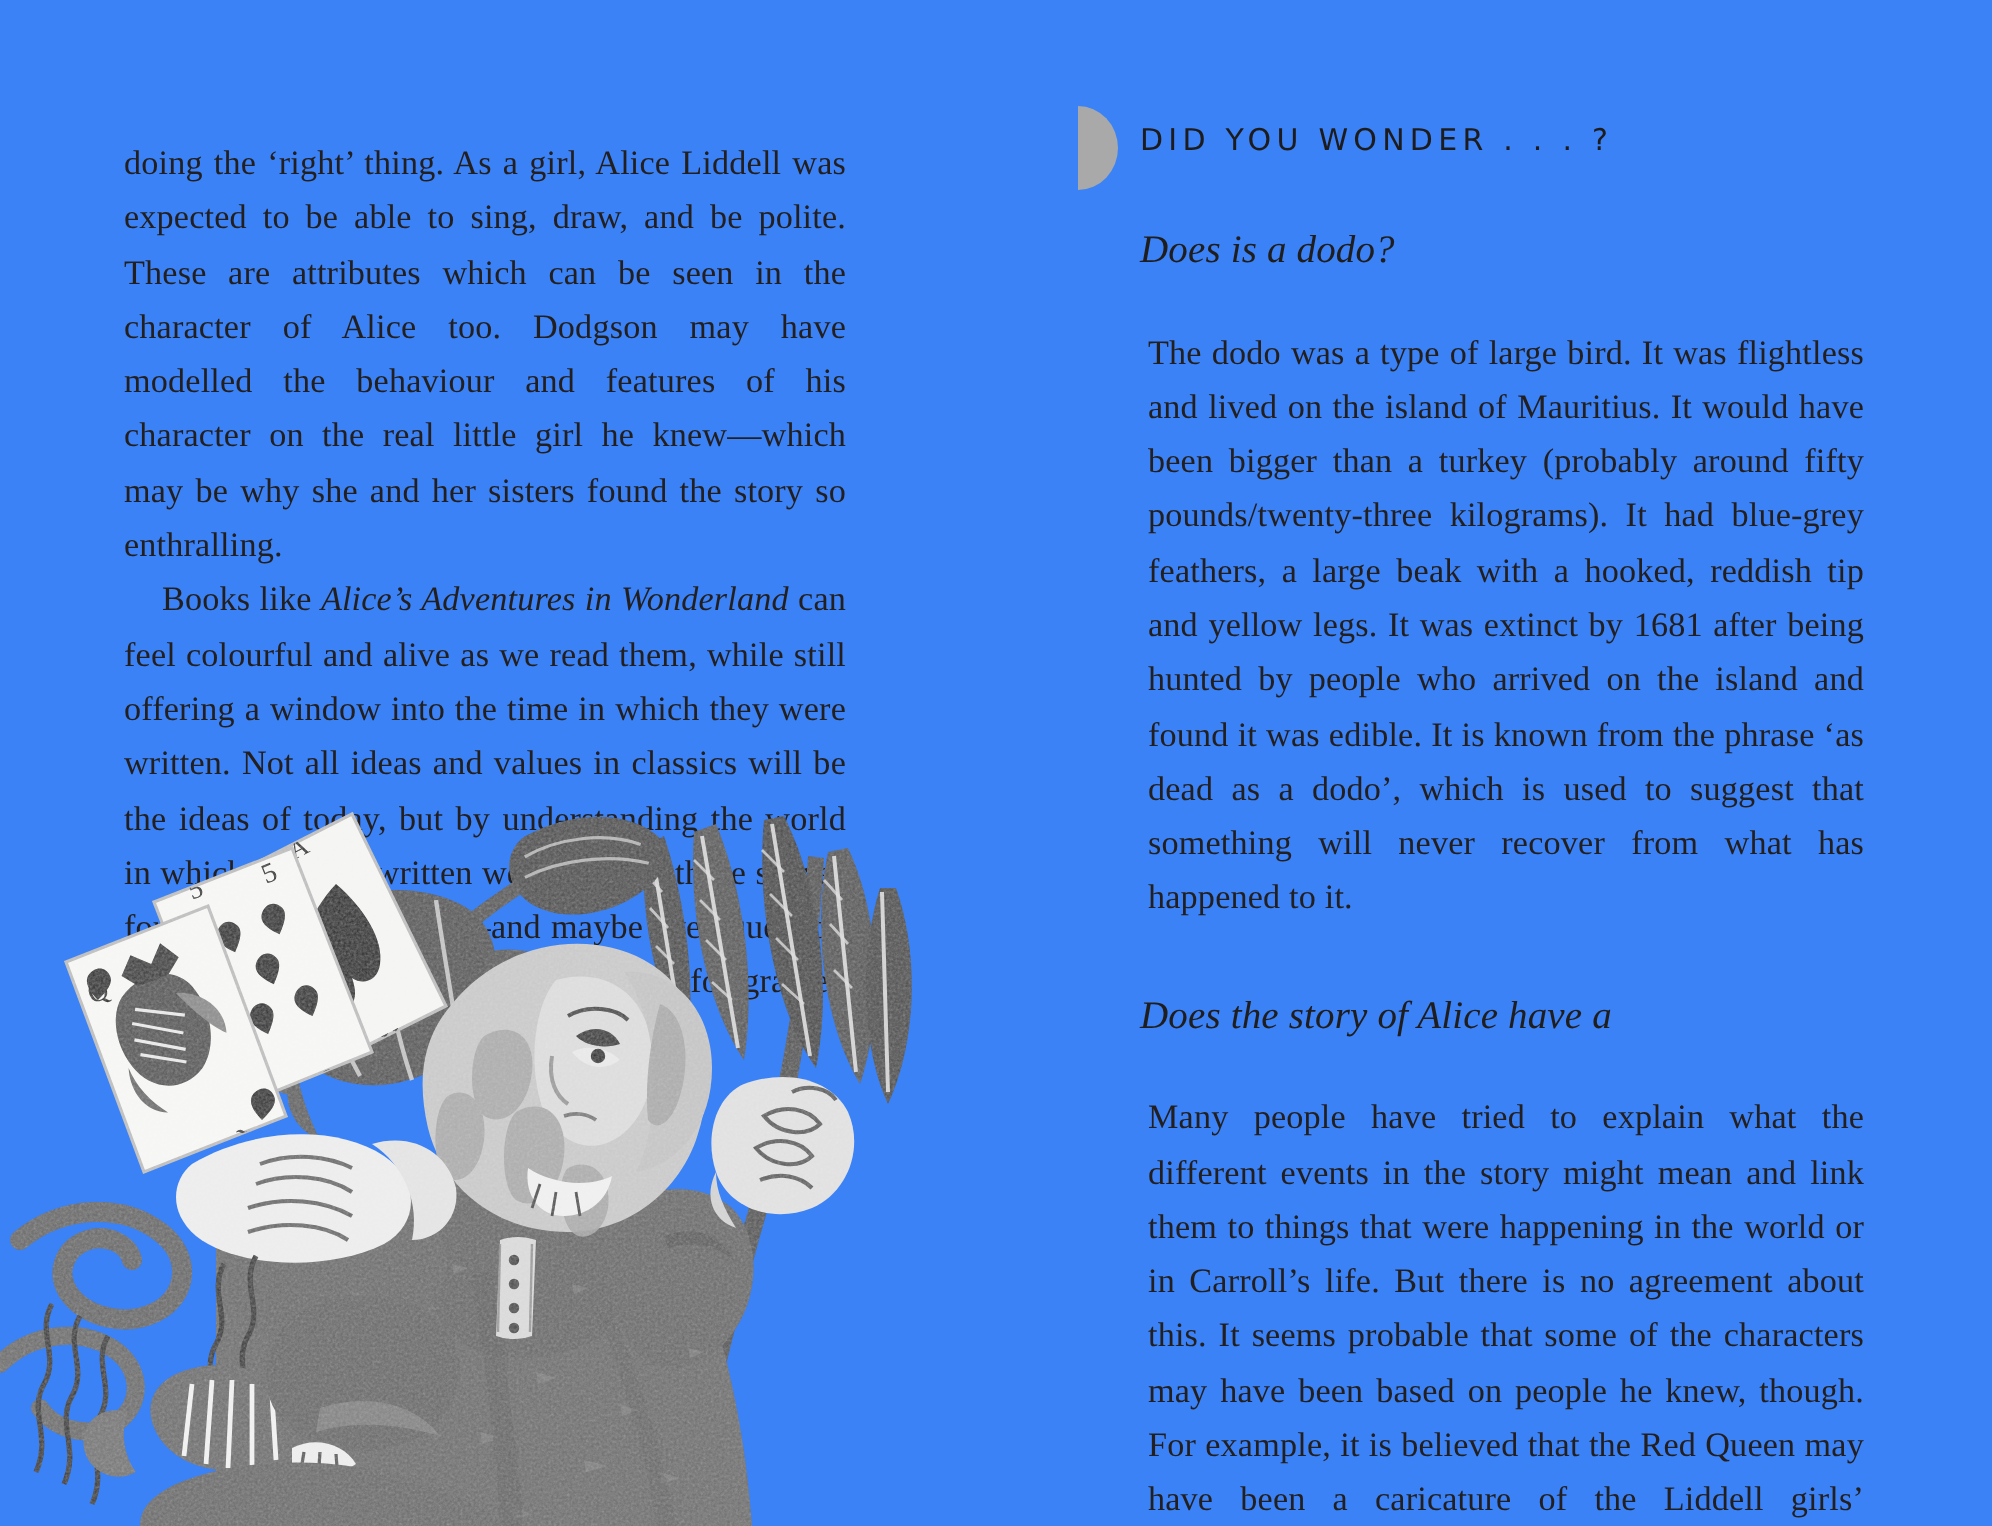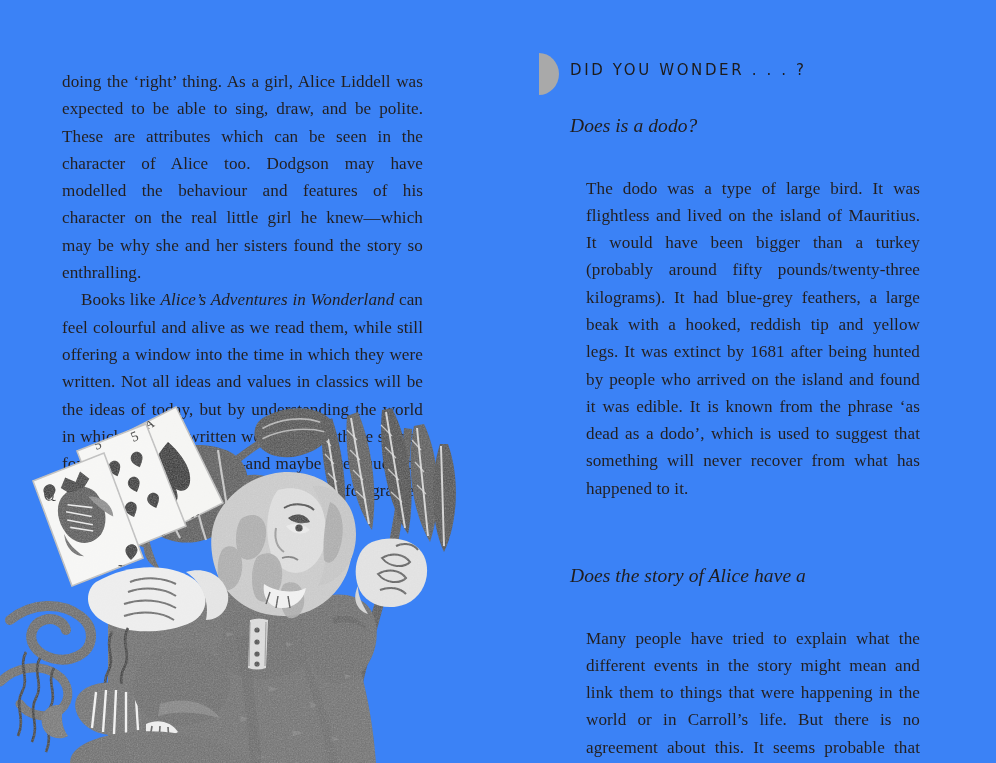--- a/index.html
+++ b/index.html
@@ -82,24 +82,24 @@
   .q-head {
     font-size: 19.5px;
     font-style: italic;
     font-weight: 400;
     line-height: 27.5px;
     margin: 0;
     color: #201d1d;
     letter-spacing: 0.004em;
   }
   .q-head.first { margin-top: 14px; }
-  .q-head.second { margin-top: 16px; }
+  .q-head.second { margin-top: 0; }
 
   .col-right p.body {
-    margin: 16px;
+    margin: 4px;
     font-size: 17.1px;
     line-height: 27.3px;
     text-align: justify;
     text-justify: inter-word;
     letter-spacing: 0.005em;
   }
   .gap-after-head { height: 19px; }
   .gap-before-head { height: 28px; }
 
   

